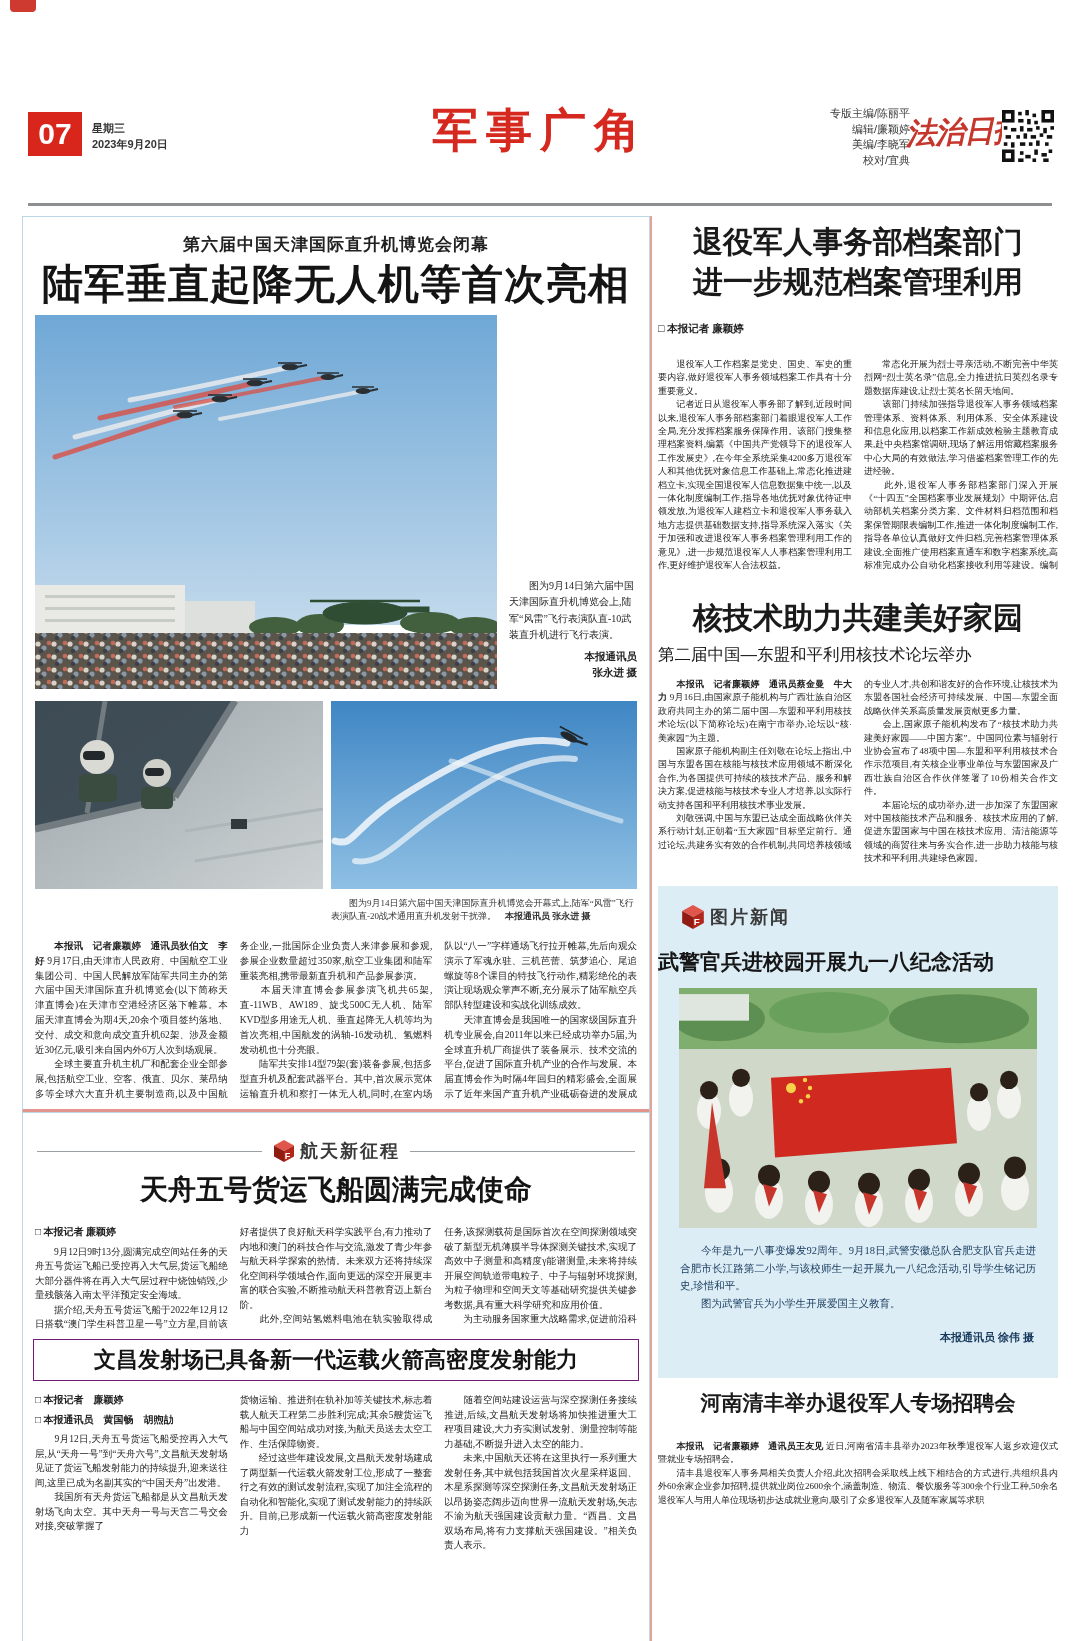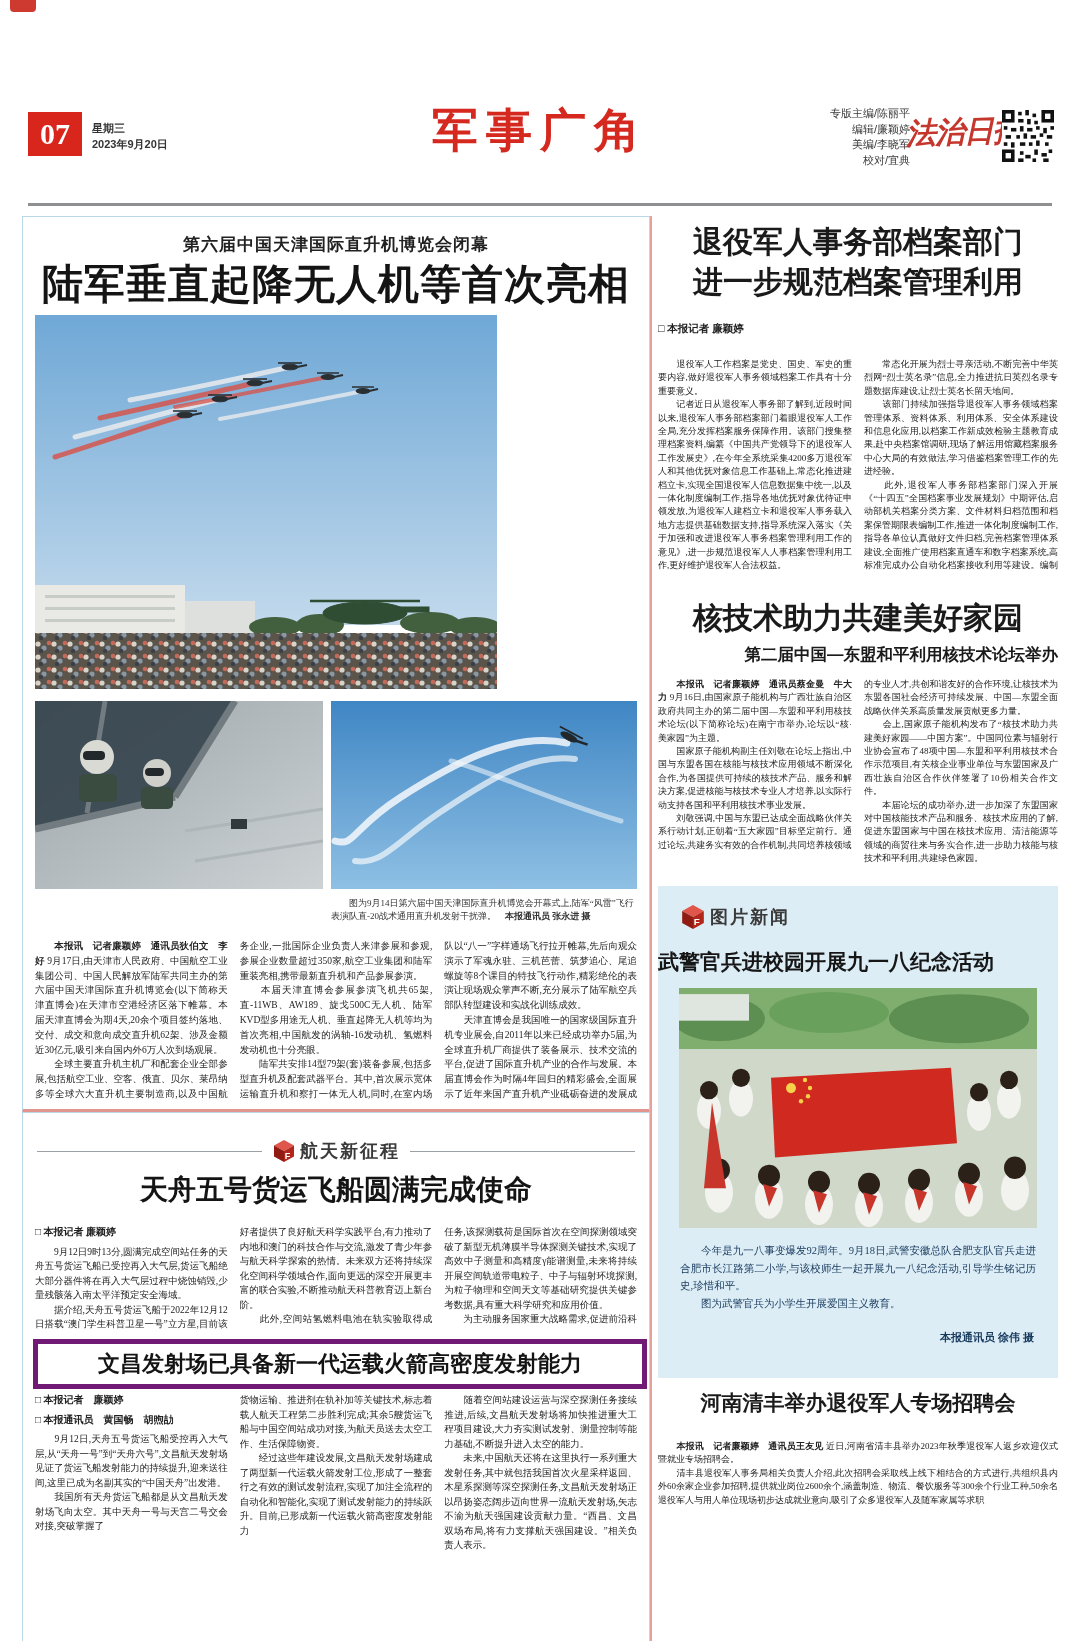--- a/index.html
+++ b/index.html
@@ -2,21 +2,21 @@
 <html><head>
 <meta charset="utf-8">
 <style>
   html,body{margin:0;padding:0;background:#e9e9e9;}
   .page{position:relative;width:1080px;height:1641px;margin:0 auto;background:#ffffff;
         overflow:hidden;font-family:"Liberation Sans",sans-serif;color:#222;}
   .abs{position:absolute;}
   
   .artifact{left:10px;top:0;width:26px;height:12px;background:#cf3a30;border-radius:0 0 4px 4px;}
   .pagenum{left:28px;top:112px;width:54px;height:44px;background:#d9261c;color:#fff;
-           font-size:30px;font-weight:bold;display:flex;align-items:center;justify-content:center;font-family:Liberation Serif, serif;}
+           font-size:30px;font-weight:bold;display:flex;align-items:center;justify-content:center;}
   .dateblk{left:92px;top:120px;font-size:11px;font-weight:700;color:#333;line-height:16px;}
   .sect-title{left:330px;top:100px;width:420px;text-align:center;font-size:46px;font-weight:900;
               color:#d5281e;letter-spacing:8px;}
   .credits{left:772px;top:106px;width:138px;text-align:right;font-size:11px;line-height:15.5px;color:#3a3a3a;}
   .masthead{left:906px;top:112px;width:100px;font-size:30px;color:#c5362c;font-style:italic;font-weight:700;
             font-family:"DejaVu Serif",serif;transform:rotate(-2deg);letter-spacing:-1px;white-space:nowrap;}
   .qr{left:1002px;top:110px;width:52px;height:52px;}
   .header-rule{left:28px;top:203px;width:1024px;height:3px;background:#8d8f91;}
   .v-rule{left:650px;top:216px;width:2px;height:1425px;background:#e6a19a;}
   
@@ -35,42 +35,42 @@
   .cap-main .credit{margin-top:5px;text-align:right;font-weight:700;font-size:10.5px;}
   .photo-a{left:12px;top:484px;width:288px;height:188px;}
   .photo-b{left:308px;top:484px;width:306px;height:188px;}
   .cap-sm{font-size:9px;line-height:13px;color:#333;}
   .cap-a{left:12px;top:680px;width:288px;}
   .cap-b{left:308px;top:680px;width:306px;}
   .main-body{left:12px;top:722px;width:602px;height:162px;font-size:9.5px;line-height:14.8px;}
   
   .r-art{left:658px;width:400px;}
   .r-headline{text-align:center;font-size:30px;line-height:40px;font-weight:800;color:#1a1a1a;}
-  .r-sub{text-align:right;font-size:16.5px;font-weight:700;margin-top:6px;color:#1a1a1a;}
+  .r-sub{text-align:left;font-size:16.5px;font-weight:400;margin-top:6px;color:#1a1a1a;}
   .r-byline{font-size:10.5px;font-weight:700;margin-top:20px;}
   .r-body{margin-top:22px;font-size:9px;line-height:13.4px;}
   .h212{height:212px;} .h190{height:190px;} .h200{height:200px;}
   
   .pn-box{left:658px;top:886px;width:400px;height:492px;background:#dcedf6;}
   .pn-badge{left:22px;top:18px;display:flex;align-items:center;gap:4px;}
   .pn-badge span{font-size:18px;font-weight:700;letter-spacing:2px;color:#3a3a3a;}
   .pn-headline{left:0;top:62px;width:100%;font-size:21px;font-weight:800;color:#161616;}
   .pn-photo{left:21px;top:102px;width:358px;height:240px;}
   .pn-caption{left:22px;top:356px;width:356px;font-size:10.5px;line-height:17.5px;color:#17395c;}
   .pn-credit{right:24px;top:444px;font-size:11px;font-weight:700;color:#17395c;}
   
   .space-box{left:22px;top:1112px;width:626px;height:540px;border:1px solid #b9d8e8;border-bottom:none;}
   .badge-row{left:14px;top:26px;width:598px;display:flex;align-items:center;}
   .badge-row .line{flex:1;height:1px;background:#9aa0a4;}
   .badge-mid{display:flex;align-items:center;gap:4px;margin:0 10px;}
   .badge-mid span{font-size:18px;font-weight:700;letter-spacing:2px;color:#3a3a3a;}
   .tz-headline{left:0;top:58px;width:100%;text-align:center;font-size:28px;font-weight:900;color:#141414;}
   .tz-body{left:12px;top:112px;width:602px;height:104px;font-size:9.5px;line-height:14.5px;}
   .bl{font-size:10px;font-weight:700;margin-bottom:5px;}
-  .wc-headbox{left:10px;top:226px;width:604px;height:40px;border:5px solid #701a75;
+  .wc-headbox{left:10px;top:226px;width:604px;height:40px;border:1px solid #701a75;
               display:flex;align-items:center;justify-content:center;font-size:22px;font-weight:800;color:#141414;}
   .wc-body{left:12px;top:280px;width:602px;height:252px;font-size:9.5px;line-height:14.5px;}
 </style>
 </head>
 <body>
 
 <div class="page">
 
   <div class="abs artifact"></div>
   <div class="abs pagenum">
@@ -211,20 +211,25 @@
 
       <g transform="translate(330,298)" fill="#2e4d33" stroke="#2e4d33">
         <ellipse rx="42" ry="11"></ellipse>
           <rect x="30" y="-6" width="34" height="5"></rect>
         <line x1="-55" y1="-12" x2="55" y2="-12" stroke-width="2.4"></line>
           <line x1="0" y1="-12" x2="0" y2="-6" stroke-width="3"></line>
       </g>
 
       <rect x="0" y="318" width="462" height="56" fill="url(#crowd)"></rect>
     </svg>
+    <div class="abs cap-main serif pre">
+      <span>　　图为9月14日第六届中国天津国际直升机博览会上,陆军“风雷”飞行表演队直-10武装直升机进行飞行表演。</span>
+      <div class="credit pre">本报通讯员
+张永进 摄</div>
+    </div>
 
     <svg class="abs photo-a" viewBox="0 0 288 188" preserveAspectRatio="none">
       <defs>
           <linearGradient id="fus" x1="0" y1="0" x2="1" y2="1">
         <stop offset="0" stop-color="#9aa4a8"></stop>
             <stop offset="1" stop-color="#cdd2d4"></stop>
           </linearGradient>
         </defs>
       <rect width="288" height="188" fill="url(#fus)"></rect>
       <polygon points="0,0 200,0 140,96 0,128" fill="#33414b" opacity="0.9"></polygon>

